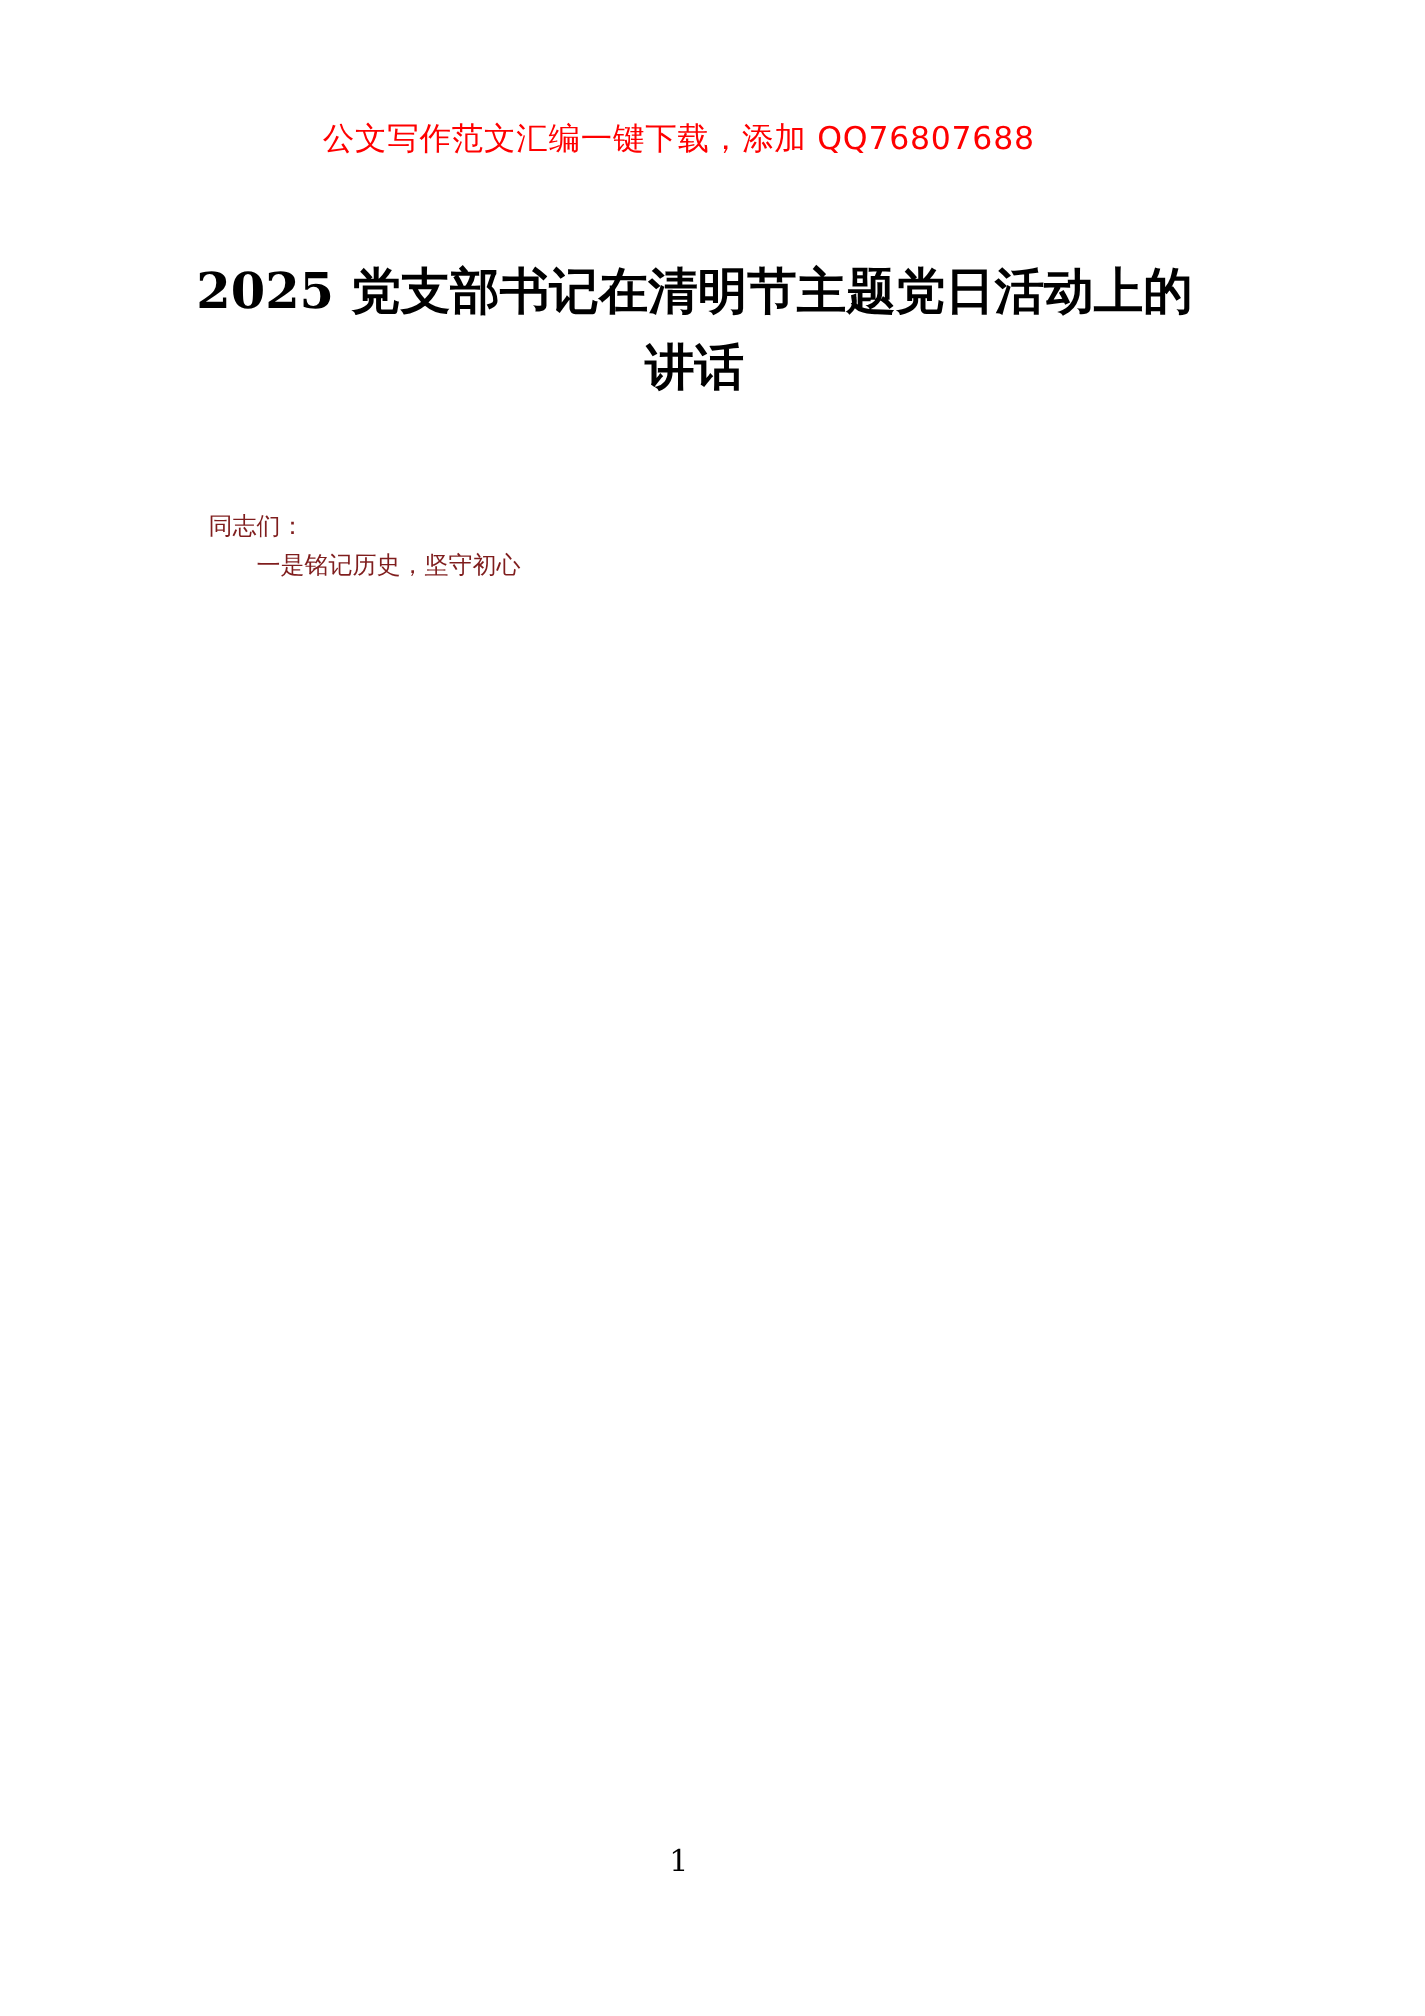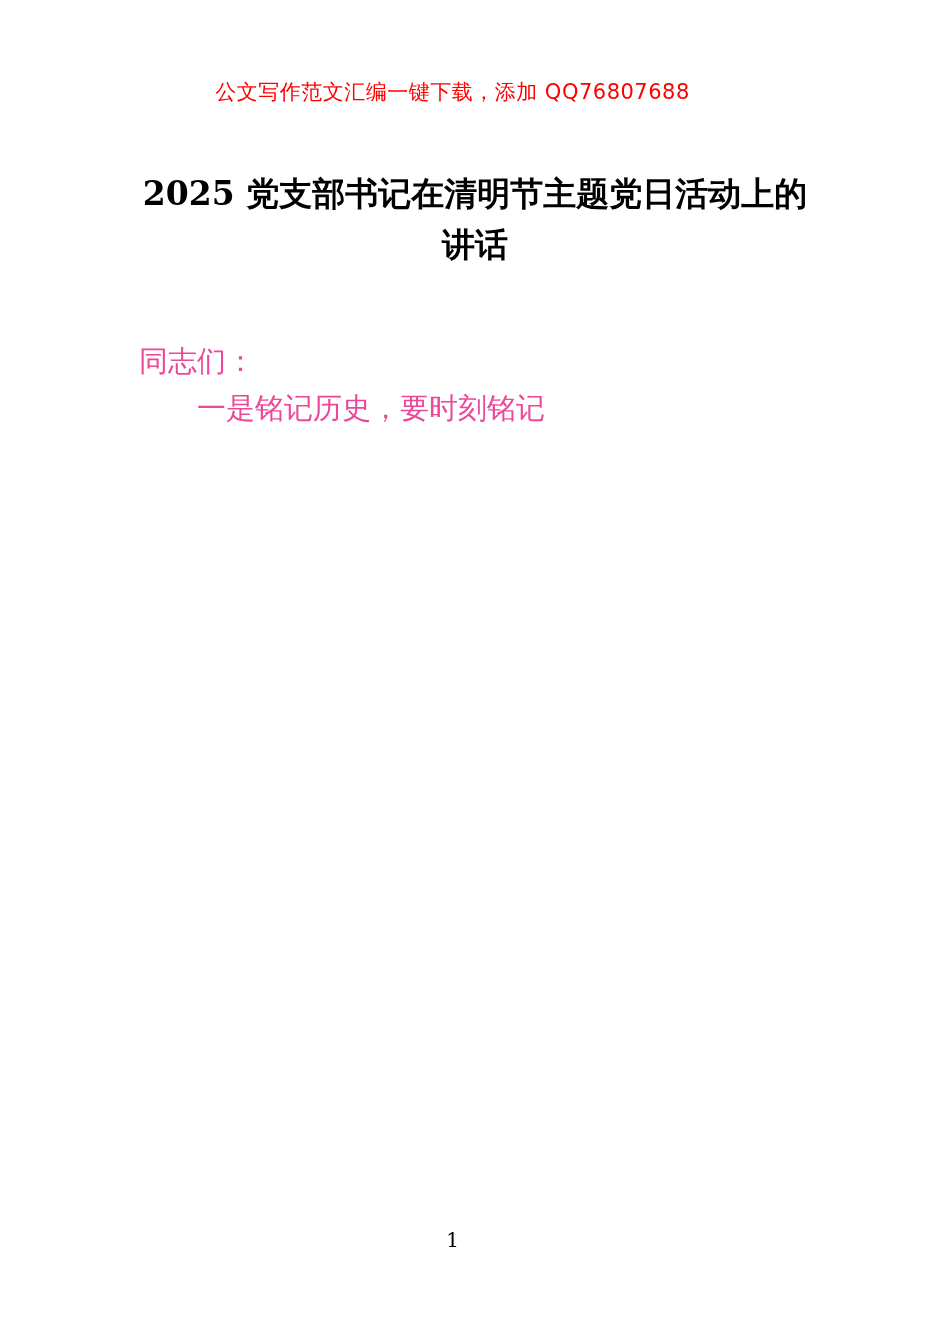--- a/index.html
+++ b/index.html
@@ -30,39 +30,39 @@
     text-align: center;
     color: #ff0000;
     font-size: 21px;
     font-family: "DejaVu Sans", sans-serif;
     letter-spacing: 0.5px;
     white-space: nowrap;
   }
   .doc-title {
     position: absolute;
     top: 168px;
-    left: 140px;
+    left: 128px;
     width: 670px;
     text-align: center;
     font-family: "DejaVu Serif", serif;
     font-size: 33px;
     font-weight: bold;
     line-height: 1.55;
     color: #000;
   }
   .body-text {
     position: absolute;
     top: 338px;
     left: 139px;
     width: 678px;
-    font-size: 29px;
+    font-size: 16px;
     line-height: 1.62;
     text-align: justify;
     text-justify: inter-ideograph;
-    color: #ec4899;
+    color: #7f1d1d;
   }
   .body-text p {
     margin: 0;
     padding: 0;
   }
   .indent {
     text-indent: 2em;
   }
   .page-number {
     position: absolute;
@@ -79,18 +79,18 @@
 <body>
 
 <div class="page">
 
   <div class="watermark">公文写作范文汇编一键下载，添加 QQ76807688</div>
 
   <div class="doc-title">2025 党支部书记在清明节主题党日活动上的讲话</div>
 
   <div class="body-text">
     <p>同志们：</p>
-    <p class="indent">一是铭记历史，要时刻铭记</p>
+    <p class="indent">一是铭记历史，坚守初心</p>
   </div>
 
   <div class="page-number">1</div>
 
 </div>
 
 </body></html>

